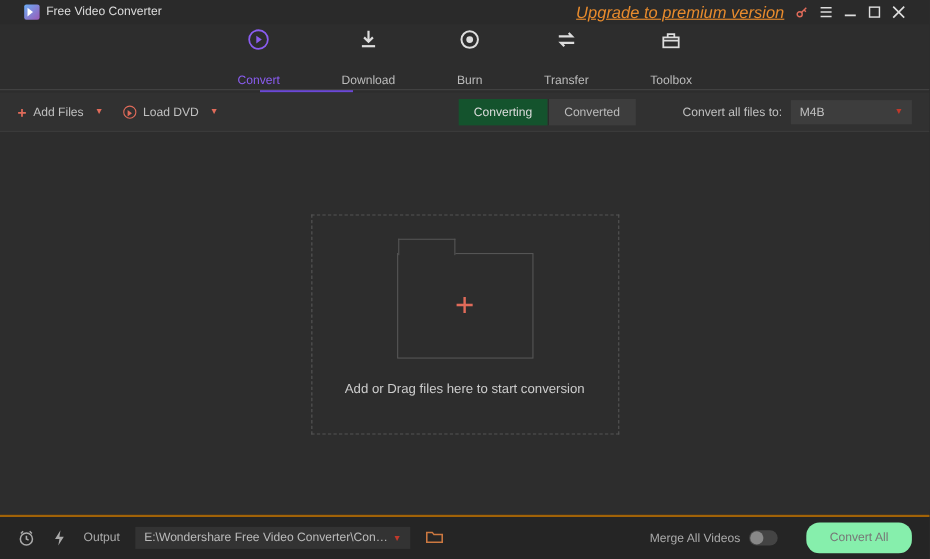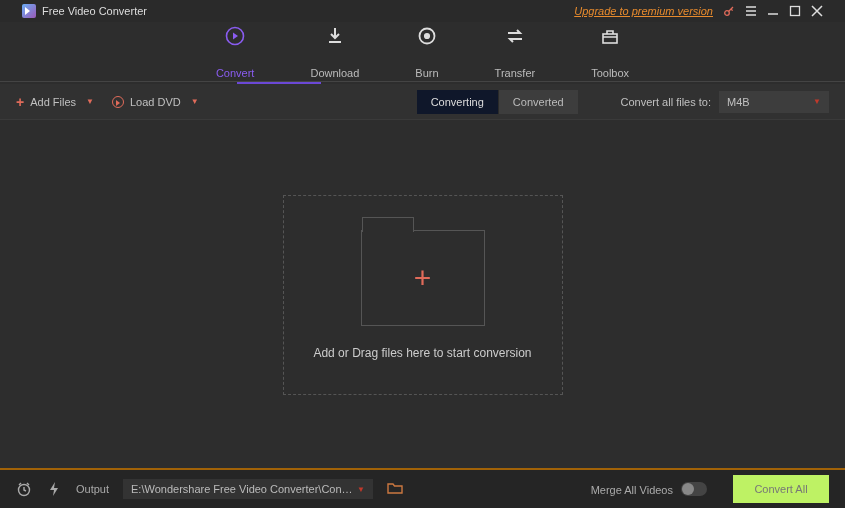--- a/index.html
+++ b/index.html
@@ -4,41 +4,41 @@
 <style>
 * { margin: 0; padding: 0; box-sizing: border-box; font-family: -apple-system, "Segoe UI", Arial, sans-serif; }
 body { width: 845px; height: 508px; background: #2d2d2d; color: #c0c0c0; overflow: hidden; }
 
 
 .titlebar { height: 22px; background: #2a2a2a; display: flex; align-items: center; padding: 0 22px; font-size: 11px; }
 .app-logo { width: 14px; height: 14px; background: linear-gradient(135deg,#6aaef7,#9b59b6); margin-right: 6px; border-radius: 2px; position: relative; }
 .app-logo::after { content:''; position:absolute; left:3px; top:3px; width:0; height:0; border-left:5px solid #fff; border-top:4px solid transparent; border-bottom:4px solid transparent; }
 .app-title { color: #ddd; }
 .title-right { margin-left: auto; display: flex; align-items: center; gap: 10px; }
-.upgrade { color: #e88b2d; font-style: italic; text-decoration: underline; font-size: 11px; }
+.upgrade { color: #e88b2d; font-style: italic; text-decoration: underline; font-size: 15px; }
 .win-icon { width: 12px; height: 12px; color: #ddd; display:flex; align-items:center; justify-content:center; cursor:pointer; }
 
 
 .topnav { height: 60px; display: flex; justify-content: center; align-items: center; gap: 56px; background: #2d2d2d; border-bottom: 1px solid #444; }
 .nav-item { display: flex; flex-direction: column; align-items: center; gap: 20px; font-size: 11px; color: #bbb; cursor:pointer; }
 .nav-item.active { color: #8a5cf0; }
 .nav-icon { width: 22px; height: 22px; display:flex; align-items:center; justify-content:center; }
 .nav-underline { height: 2px; background: linear-gradient(90deg, transparent 28%, #6b48d6 28%, #6b48d6 38%, transparent 38%); }
 
 
 .actionbar { height: 36px; display: flex; align-items: center; padding: 0 16px; background: #313131; border-bottom: 1px solid #3a3a3a; font-size: 11px; }
 .action-btn { display:flex; align-items:center; gap:6px; margin-right: 18px; cursor:pointer; }
 .plus-red { color: #e06b5a; font-size: 14px; font-weight: bold; }
 .circ-red { width:12px; height:12px; border:1.5px solid #e06b5a; border-radius:50%; position:relative; }
 .circ-red::after { content:''; position:absolute; left:3px; top:3px; width:0; height:0; border-left:4px solid #e06b5a; border-top:3px solid transparent; border-bottom:3px solid transparent; }
 .chev { font-size: 8px; color: #e06b5a; margin-left:4px; }
 .seg { display:flex; margin-left: 200px; }
 .seg-btn { padding: 6px 14px; background: #3d3d3d; color:#bbb; cursor:pointer; }
 .seg-btn + .seg-btn { border-left: 1px solid #2a2a2a; }
-.seg-btn.active { background: #0f172a; color:#ddd; }
+.seg-btn.active { background: #14532d; color:#ddd; }
 .convert-to { margin-left:auto; display:flex; align-items:center; gap:8px;text-align:center; }
 .format-sel { width: 110px; height:22px; background:#3d3d3d; display:flex; align-items:center; justify-content:space-between; padding:0 8px; cursor:pointer; }
 .format-sel .chev2 { color:#c0392b; font-size:8px; }
 
 
 .main { height: 350px; display:flex; align-items:center; justify-content:center; }
 .dropzone { width: 280px; height: 200px; border: 1px dashed #555; display:flex; flex-direction:column; align-items:center; justify-content:center; gap:20px; }
 .folder { width: 124px; height: 96px; border: 1px solid #555; position:relative; display:flex; align-items:center; justify-content:center; }
 .folder::before { content:''; position:absolute; top:-14px; left:0; width:50px; height:14px; border:1px solid #555; border-bottom:none; background:#2d2d2d; }
 .big-plus { color:#e06b5a; font-size:30px; font-weight:300; }
@@ -47,21 +47,21 @@
 
 .bottombar { position:absolute; bottom:0; left:0; right:0; height:40px; background:#252525; display:flex; align-items:center; padding:0 16px; font-size:11px; gap:14px; border-top:2px solid #a16207; }
 .btm-icon { width:16px; height:16px; color:#aaa; cursor:pointer; display:flex; align-items:center; justify-content:center; }
 .out-label { color:#aaa; }
 .out-path { width: 250px; height:20px; background:#333; display:flex; align-items:center; justify-content:space-between; padding:0 8px; color:#bbb; }
 .out-path .chev2 { color:#c0392b; font-size:8px; }
 .folder-ic { color:#cc7840; cursor:pointer; }
 .merge { margin-left:auto; display:flex; align-items:flex-end; gap:8px; color:#aaa; }
 .toggle { width:26px; height:14px; background:#444; border-radius:7px; position:relative; cursor:pointer; }
 .toggle::after { content:''; position:absolute; left:1px; top:1px; width:12px; height:12px; background:#888; border-radius:50%; }
-.convert-all-btn { width:96px; height:28px; background:#bef264; color:#777; display:flex; align-items:center; justify-content:center; border-radius:0; margin-left:12px; cursor:pointer; }
+.convert-all-btn { width:96px; height:28px; background:#86efac; color:#777; display:flex; align-items:center; justify-content:center; border-radius:12px; margin-left:12px; cursor:pointer; }
 </style>
 </head>
 <body>
 
 <div class="titlebar">
   <div class="app-logo"></div>
   <span class="app-title">Free Video Converter</span>
   <div class="title-right">
     <a class="upgrade">Upgrade to premium version</a>
     <span class="win-icon">

